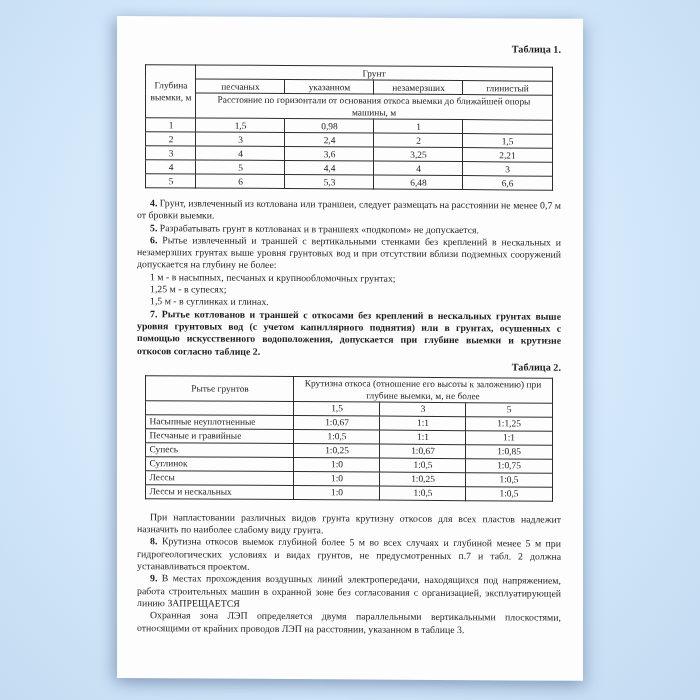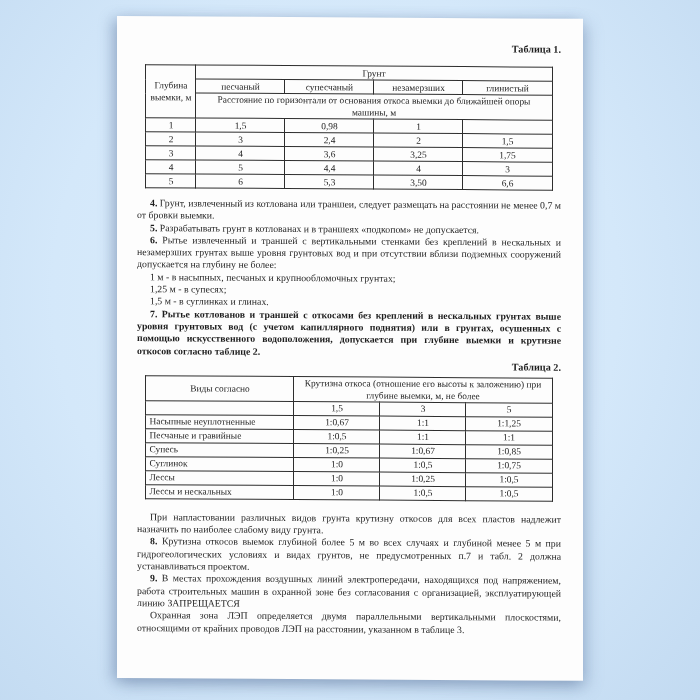--- a/index.html
+++ b/index.html
@@ -77,22 +77,22 @@
           <col style="width:89px">
           <col style="width:89px">
           <col style="width:89px">
       </colgroup>
       <tbody>
         <tr>
           <td rowspan="3">Глубина выемки, м</td>
           <td colspan="4">Грунт</td>
         </tr>
         <tr>
-          <td>песчаный</td>
-          <td>супесчаный</td>
+          <td>песчаных</td>
+          <td>указанном</td>
           <td>незамерзших</td>
           <td>глинистый</td>
         </tr>
         <tr>
           <td colspan="4">Расстояние по горизонтали от основания откоса выемки до ближайшей опоры машины, м</td>
         </tr>
         <tr>
           <td>1</td>
           <td>1,5</td>
           <td>0,98</td>
@@ -104,34 +104,34 @@
           <td>3</td>
           <td>2,4</td>
           <td>2</td>
           <td>1,5</td>
         </tr>
         <tr>
           <td>3</td>
           <td>4</td>
           <td>3,6</td>
           <td>3,25</td>
-          <td>1,75</td>
+          <td>2,21</td>
         </tr>
         <tr>
           <td>4</td>
           <td>5</td>
           <td>4,4</td>
           <td>4</td>
           <td>3</td>
         </tr>
         <tr>
           <td>5</td>
           <td>6</td>
           <td>5,3</td>
-          <td>3,50</td>
+          <td>6,48</td>
           <td>6,6</td>
         </tr>
       </tbody>
     </table>
 
     <p><b class="num">4.</b> <span>Грунт, извлеченный из котлована или траншеи, следует размещать на расстоянии не менее 0,7 м от бровки выемки.</span></p>
     <p><b class="num">5.</b> <span>Разрабатывать грунт в котлованах и в траншеях «подкопом» не допускается.</span></p>
     <p><b class="num">6.</b> <span>Рытье извлеченный и траншей с вертикальными стенками без креплений в нескальных и незамерзших грунтах выше уровня грунтовых вод и при отсутствии вблизи подземных сооружений допускается на глубину не более:</span></p>
     <p class="li">1 м - в насыпных, песчаных и крупнообломочных грунтах;</p>
     <p class="li">1,25 м - в супесях;</p>
@@ -142,21 +142,21 @@
 
     <table class="t t2">
       <colgroup>
         <col style="width:148px">
           <col style="width:86px">
           <col style="width:86px">
           <col style="width:86px">
       </colgroup>
       <tbody>
         <tr>
-          <td>Виды согласно</td>
+          <td>Рытье грунтов</td>
           <td colspan="3">Крутизна откоса (отношение его высоты к заложению) при глубине выемки, м, не более</td>
         </tr>
         <tr>
           <td></td>
           <td>1,5</td>
           <td>3</td>
           <td>5</td>
         </tr>
         <tr>
           <td class="lbl">Насыпные неуплотненные</td>

